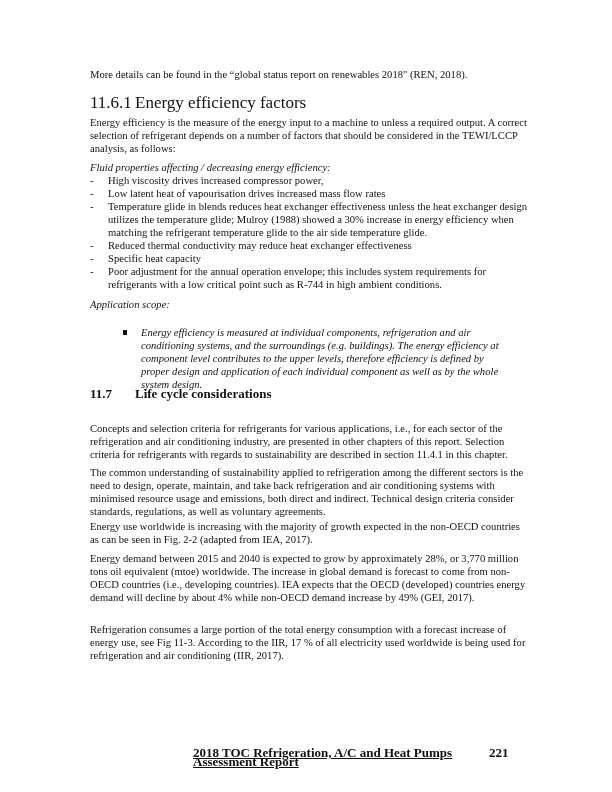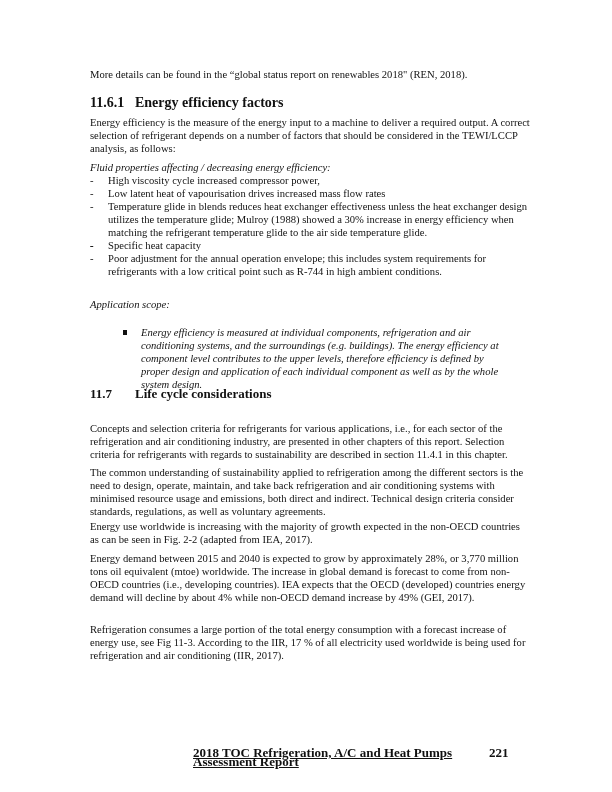--- a/index.html
+++ b/index.html
@@ -1,21 +1,21 @@
 <!DOCTYPE html>
 <html><head>
 <meta charset="utf-8">
 <style>
   html, body { margin: 0; padding: 0; background: #ffffff; }
   body { width: 612px; height: 792px; position: relative; overflow: hidden;
          font-family: "Liberation Serif", "DejaVu Serif", serif; color: #111; }
   .page { position: absolute; left: 90px; top: 0; width: 440px; }
   p { margin: 0; font-size: 10.6px; line-height: 13px; }
   .intro { position: absolute; top: 68px; }
-  .h3 { position: absolute; top: 95px; font-size: 14px; line-height: 15px; font-weight: bold; }
+  .h3 { position: absolute; top: 95px; font-size: 17px; line-height: 15px; }
   .h3 .num { display: inline-block; width: 45px; }
   .p1 { position: absolute; top: 116px; }
   .fluid-label { position: absolute; top: 161px; font-style: italic; }
   ul.dash { position: absolute; top: 174px; margin: 0; padding: 0; list-style: none; width: 440px; }
   ul.dash li { position: relative; padding-left: 18px; font-size: 10.6px; line-height: 13px; }
   ul.dash li .mk { position: absolute; left: 0; top: 0; }
   .app-label { position: absolute; top: 298px; font-style: italic; text-align: right; }
   ul.sq { position: absolute; top: 318px; left: 25px; margin: 8px; padding: 0; list-style: none; width: 390px; }
   ul.sq li { position: relative; padding-left: 18px; font-style: italic; font-size: 10.6px; line-height: 13px; }
   ul.sq li .mk { position: absolute; left: 0; top: 4px; width: 4px; height: 5px; background: #111; }
@@ -33,29 +33,29 @@
 </head>
 <body>
 
 <div class="page">
   <p class="intro">More details can be found in the “global status report on renewables 2018" (REN, 2018).</p>
 
   <div class="h3">
     <span class="num">11.6.1</span><span>Energy efficiency factors</span>
   </div>
 
-  <p class="p1">Energy efficiency is the measure of the energy input to a machine to deliver a required output. A correct selection of refrigerant depends on a number of factors that should be considered in the TEWI/LCCP analysis, as follows:</p>
+  <p class="p1">Energy efficiency is the measure of the energy input to a machine to unless a required output. A correct selection of refrigerant depends on a number of factors that should be considered in the TEWI/LCCP analysis, as follows:</p>
 
   <p class="fluid-label">Fluid properties affecting / decreasing energy efficiency:</p>
 
   <ul class="dash">
-    <li><span class="mk">-</span><span>High viscosity cycle increased compressor power,</span></li>
+    <li><span class="mk">-</span><span>High viscosity drives increased compressor power,</span></li>
     <li><span class="mk">-</span><span>Low latent heat of vapourisation drives increased mass flow rates</span></li>
     <li><span class="mk">-</span><span>Temperature glide in blends reduces heat exchanger effectiveness unless the heat exchanger design utilizes the temperature glide; Mulroy (1988) showed a 30% increase in energy efficiency when matching the refrigerant temperature glide to the air side temperature glide.</span></li>
-    <li><span class="mk">-</span></li>
+    <li><span class="mk">-</span><span>Reduced thermal conductivity may reduce heat exchanger effectiveness</span></li>
     <li><span class="mk">-</span><span>Specific heat capacity</span></li>
     <li><span class="mk">-</span><span>Poor adjustment for the annual operation envelope; this includes system requirements for refrigerants with a low critical point such as R-744 in high ambient conditions.</span></li>
   </ul>
 
   <p class="app-label">Application scope:</p>
 
   <ul class="sq">
     <li><span class="mk"></span><span>Energy efficiency is measured at individual components, refrigeration and air conditioning systems, and the surroundings (e.g. buildings). The energy efficiency at component level contributes to the upper levels, therefore efficiency is defined by proper design and application of each individual component as well as by the whole system design.</span></li>
   </ul>
 

